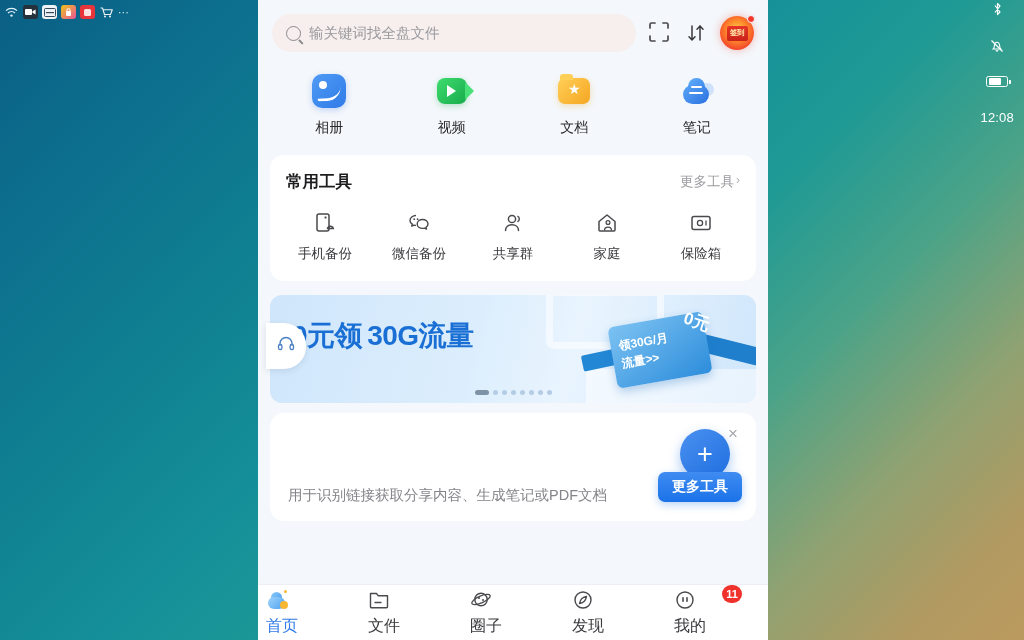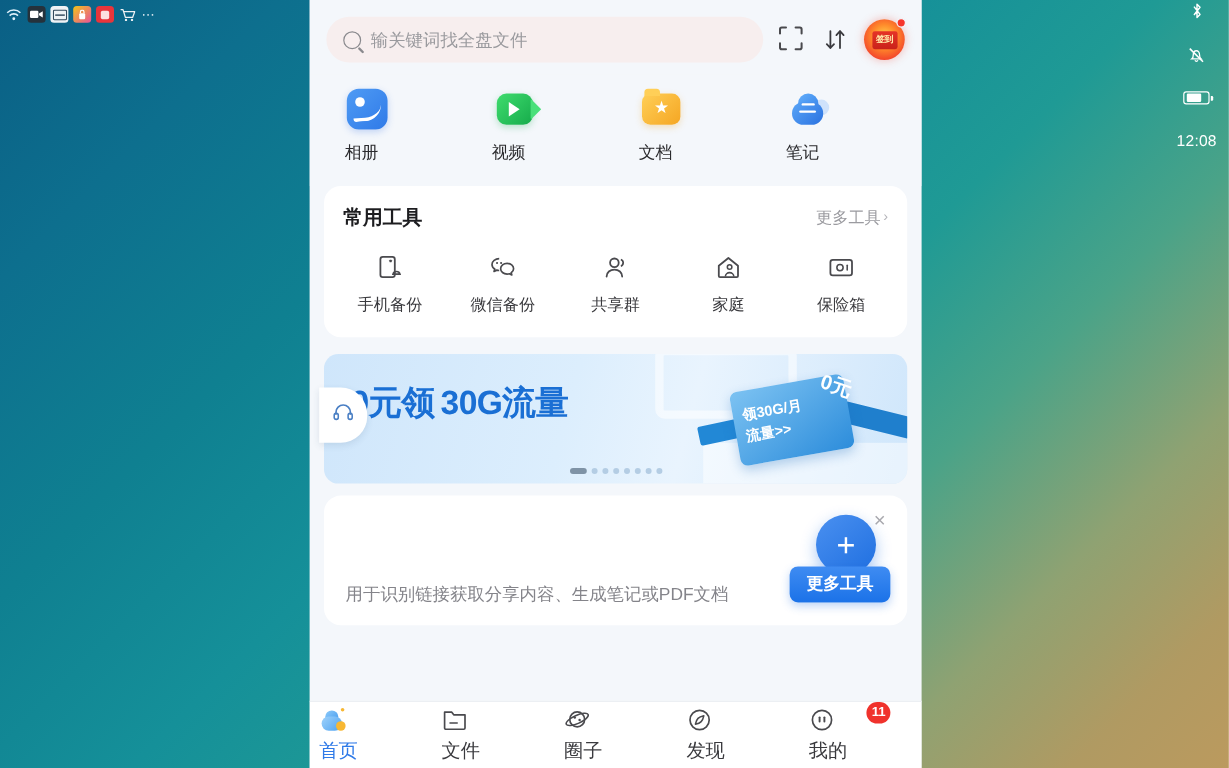--- a/index.html
+++ b/index.html
@@ -120,21 +120,21 @@
     width:8px;height:8px;border-radius:50%;background:#f6352b;
     border:1.5px solid #f4f7fb;
   }
 
   
   .cats {
     display: flex; justify-content: space-around; align-items: flex-start;
     padding: 10px 10px 18px 10px;
     background: #f4f7fb;
   }
-  .cat { display:flex; flex-direction:column; align-items:flex-start; gap:9px; width: 84px; }
+  .cat { display:flex; flex-direction:column; align-items:center; gap:9px; width: 84px; }
   .cat-ico { width: 38px; height: 38px; position: relative; }
   .cat-label { font-size: 14px; color: #2b2b2e; }
 
   .ic-album {
     width:34px;height:34px;margin:2px;border-radius:10px;
     background: linear-gradient(135deg,#4f9bf4,#2f7ae8);
     position:relative; box-shadow: 0 2px 6px rgba(60,120,230,.28);
   }
   .ic-album::before{content:"";position:absolute;left:7px;top:7px;width:8px;height:8px;border-radius:50%;background:#fff;}
   .ic-album::after{

